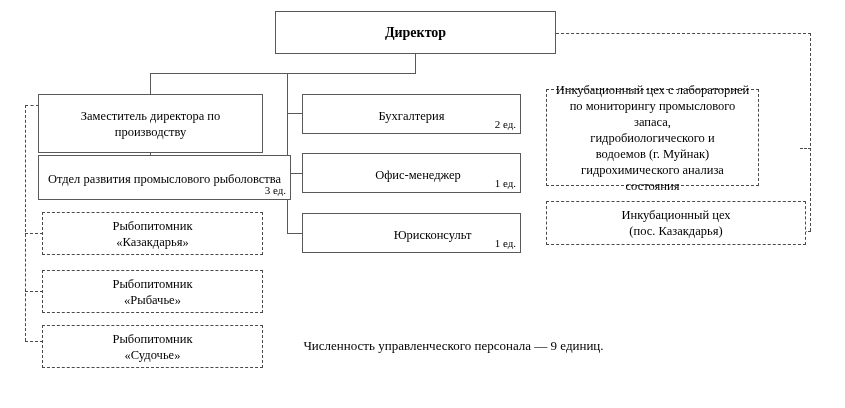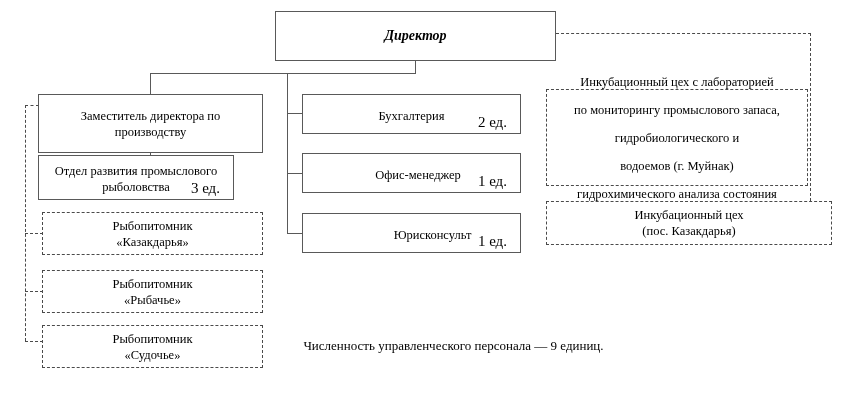--- a/index.html
+++ b/index.html
@@ -43,23 +43,23 @@
     display: block;
     width: 100%;
   }
   .node.bold .title {
     font-weight: bold;
     font-size: 14px;
   }
   
   .node .count {
     position: absolute;
-    right: 13px;
+    right: 4px;
     bottom: 2px;
-    font-size: 15px;
+    font-size: 11px;
     line-height: 1.2;
   }
   .node.has-count {
     justify-content: center;
     padding-top: 5px;
   }
 
   
   .line {
     position: absolute;
@@ -112,29 +112,29 @@
   <div class="dline v" style="left:25px; top:105px; height:236px;"></div>
   <div class="dline h" style="left:25px; top:233px; width:18px;"></div>
   <div class="dline h" style="left:25px; top:291px; width:18px;"></div>
   <div class="dline h" style="left:25px; top:341px; width:18px;"></div>
 
   <div class="dline h" style="left:556px; top:33px; width:255px;"></div>
   <div class="dline v" style="left:810px; top:33px; height:198px;"></div>
   <div class="dline h" style="left:800px; top:148px; width:11px;"></div>
   <div class="dline h" style="left:795px; top:231px; width:16px;"></div>
 
-  <div class="node solid bold" style="left:275px; top:11px; width:281px; height:50px;font-style:italic;">
+  <div class="node solid bold" style="left:275px; top:11px; width:281px; height:43px;">
     <span class="title">Директор</span>
   </div>
 
   <div class="node solid" style="left:38px; top:94px; width:225px; height:59px;">
     <span class="title">Заместитель директора по производству</span>
   </div>
 
-  <div class="node solid has-count" style="left:38px; top:155px; width:196px; height:45px;">
+  <div class="node solid has-count" style="left:38px; top:155px; width:253px; height:45px;">
     <span class="title">Отдел развития промыслового рыболовства</span>
     <span class="count">3 ед.</span>
   </div>
 
   <div class="node dashed" style="left:42px; top:212px; width:221px; height:43px;">
     <span class="title">Рыбопитомник</span>
     <span class="title">«Казакдарья»</span>
   </div>
 
   <div class="node dashed" style="left:42px; top:270px; width:221px; height:43px;">
@@ -155,28 +155,28 @@
   <div class="node solid has-count" style="left:302px; top:153px; width:219px; height:40px;padding-left:19px;">
     <span class="title">Офис-менеджер</span>
     <span class="count">1 ед.</span>
   </div>
 
   <div class="node solid has-count" style="left:302px; top:213px; width:219px; height:40px;padding-left:48px;">
     <span class="title">Юрисконсульт</span>
     <span class="count">1 ед.</span>
   </div>
 
-  <div class="node dashed" style="left:546px; top:89px; width:262px; height:97px;gap:12px;">
+  <div class="node dashed" style="left:546px; top:89px; width:213px; height:97px;">
     <span class="title">Инкубационный цех с лабораторией</span>
     <span class="title">по мониторингу промыслового запаса,</span>
     <span class="title">гидробиологического и</span>
     <span class="title">водоемов (г. Муйнак)</span>
     <span class="title">гидрохимического анализа состояния</span>
   </div>
 
-  <div class="node dashed" style="left:546px; top:201px; width:286px; height:44px;">
+  <div class="node dashed" style="left:546px; top:201px; width:260px; height:44px;">
     <span class="title">Инкубационный цех</span>
     <span class="title">(пос. Казакдарья)</span>
   </div>
 
   <div class="caption" style="left:0; top:338px; width:845px;">Численность управленческого персонала — 9 единиц.</div>
 
 </div>
 
 </body></html>

